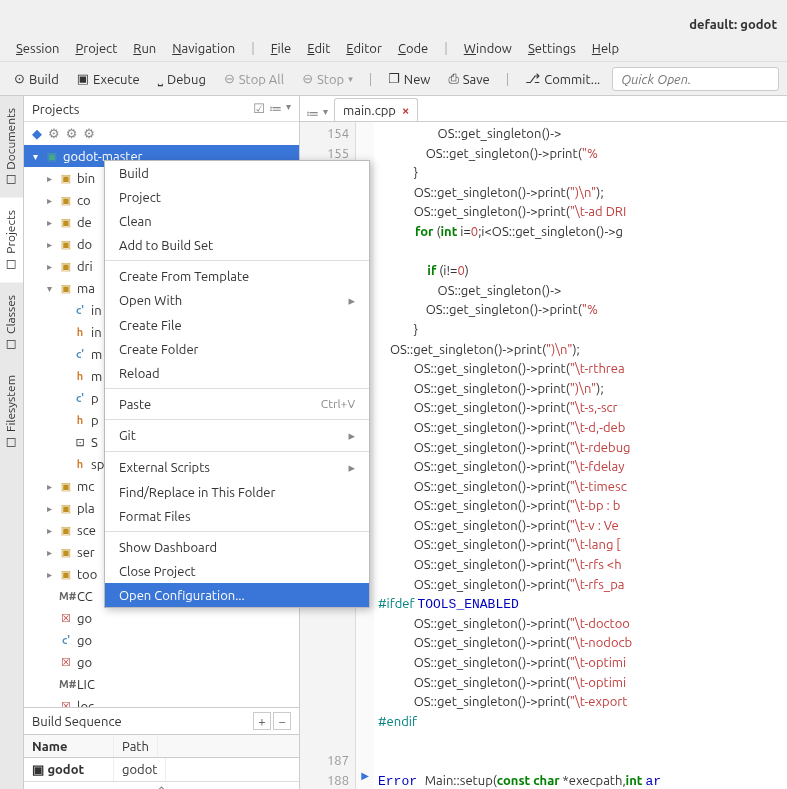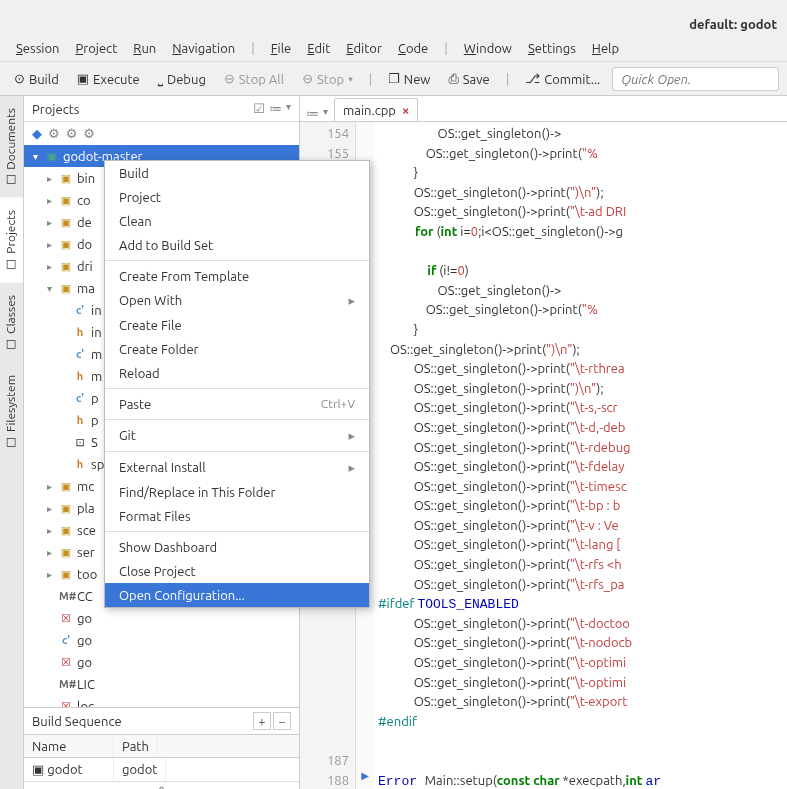--- a/index.html
+++ b/index.html
@@ -34,21 +34,21 @@
 .ic-gfile { color:#c04040; font-size:11px; }
 .ic-proj { color:#4a8; }
 .build-seq { border-top:1px solid #ccc; }
 .bs-hdr { display:flex; align-items:center; justify-content:space-between; padding:4px 8px; }
 .bs-btns { display:flex; gap:2px; }
 .bs-btn { border:1px solid #ccc; width:18px; height:18px; text-align:center; line-height:16px; cursor:pointer; color:#666; }
 .bs-table { border-top:1px solid #ccc; }
 .bs-th, .bs-td { display:flex; }
 .bs-th div, .bs-td div { padding:4px 8px; border-right:1px solid #eee; }
 .bs-th { border-bottom:1px solid #ccc; background:#f8f8f8; }
-.col1 { width:90px; }
+.col1 { width:90px;font-weight:bold; }
 .collapse-btn { text-align:center; color:#888; cursor:pointer; padding:2px; border-top:1px solid #ddd; }
 .editor { flex:1; display:flex; flex-direction:column; background:#fff; overflow:hidden; }
 .ed-tabs { display:flex; border-bottom:1px solid #ccc; height:26px; align-items:flex-end; }
 .ed-tabs-pre { display:flex; gap:4px; padding:0 6px; color:#888; }
 .ed-tab { border:1px solid #ccc; border-bottom:none; padding:4px 8px; display:flex; gap:6px; align-items:center; background:#fff; border-radius:3px 3px 0 0; }
 .ed-tab .x { color:#c04040; cursor:pointer; font-weight:bold; }
 .ed-body { flex:1; display:flex; overflow:hidden; font-family:"Consolas","DejaVu Sans Mono",monospace; font-size:14px; line-height:1.4; }
 .gutter { width:56px; background:#f4f4f4; text-align:right; padding:2px 6px 2px 2px; color:#999; border-right:1px solid #ddd; }
 .gutter div { height:19.6px; }
 .margin { width:18px; background:#fafafa; }
@@ -432,21 +432,21 @@
       <span>Paste</span>
       <span class="cm-sc">Ctrl+V</span>
     </div>
     <div class="cm-sep"></div>
     <div class="cm-item">
       <span>Git</span>
       <span class="cm-arrow">▸</span>
     </div>
     <div class="cm-sep"></div>
     <div class="cm-item">
-      <span>External Install</span>
+      <span>External Scripts</span>
       <span class="cm-arrow">▸</span>
     </div>
     <div class="cm-item">
       <span>Find/Replace in This Folder</span>
     </div>
     <div class="cm-item">
       <span>Format Files</span>
     </div>
     <div class="cm-sep"></div>
     <div class="cm-item">

